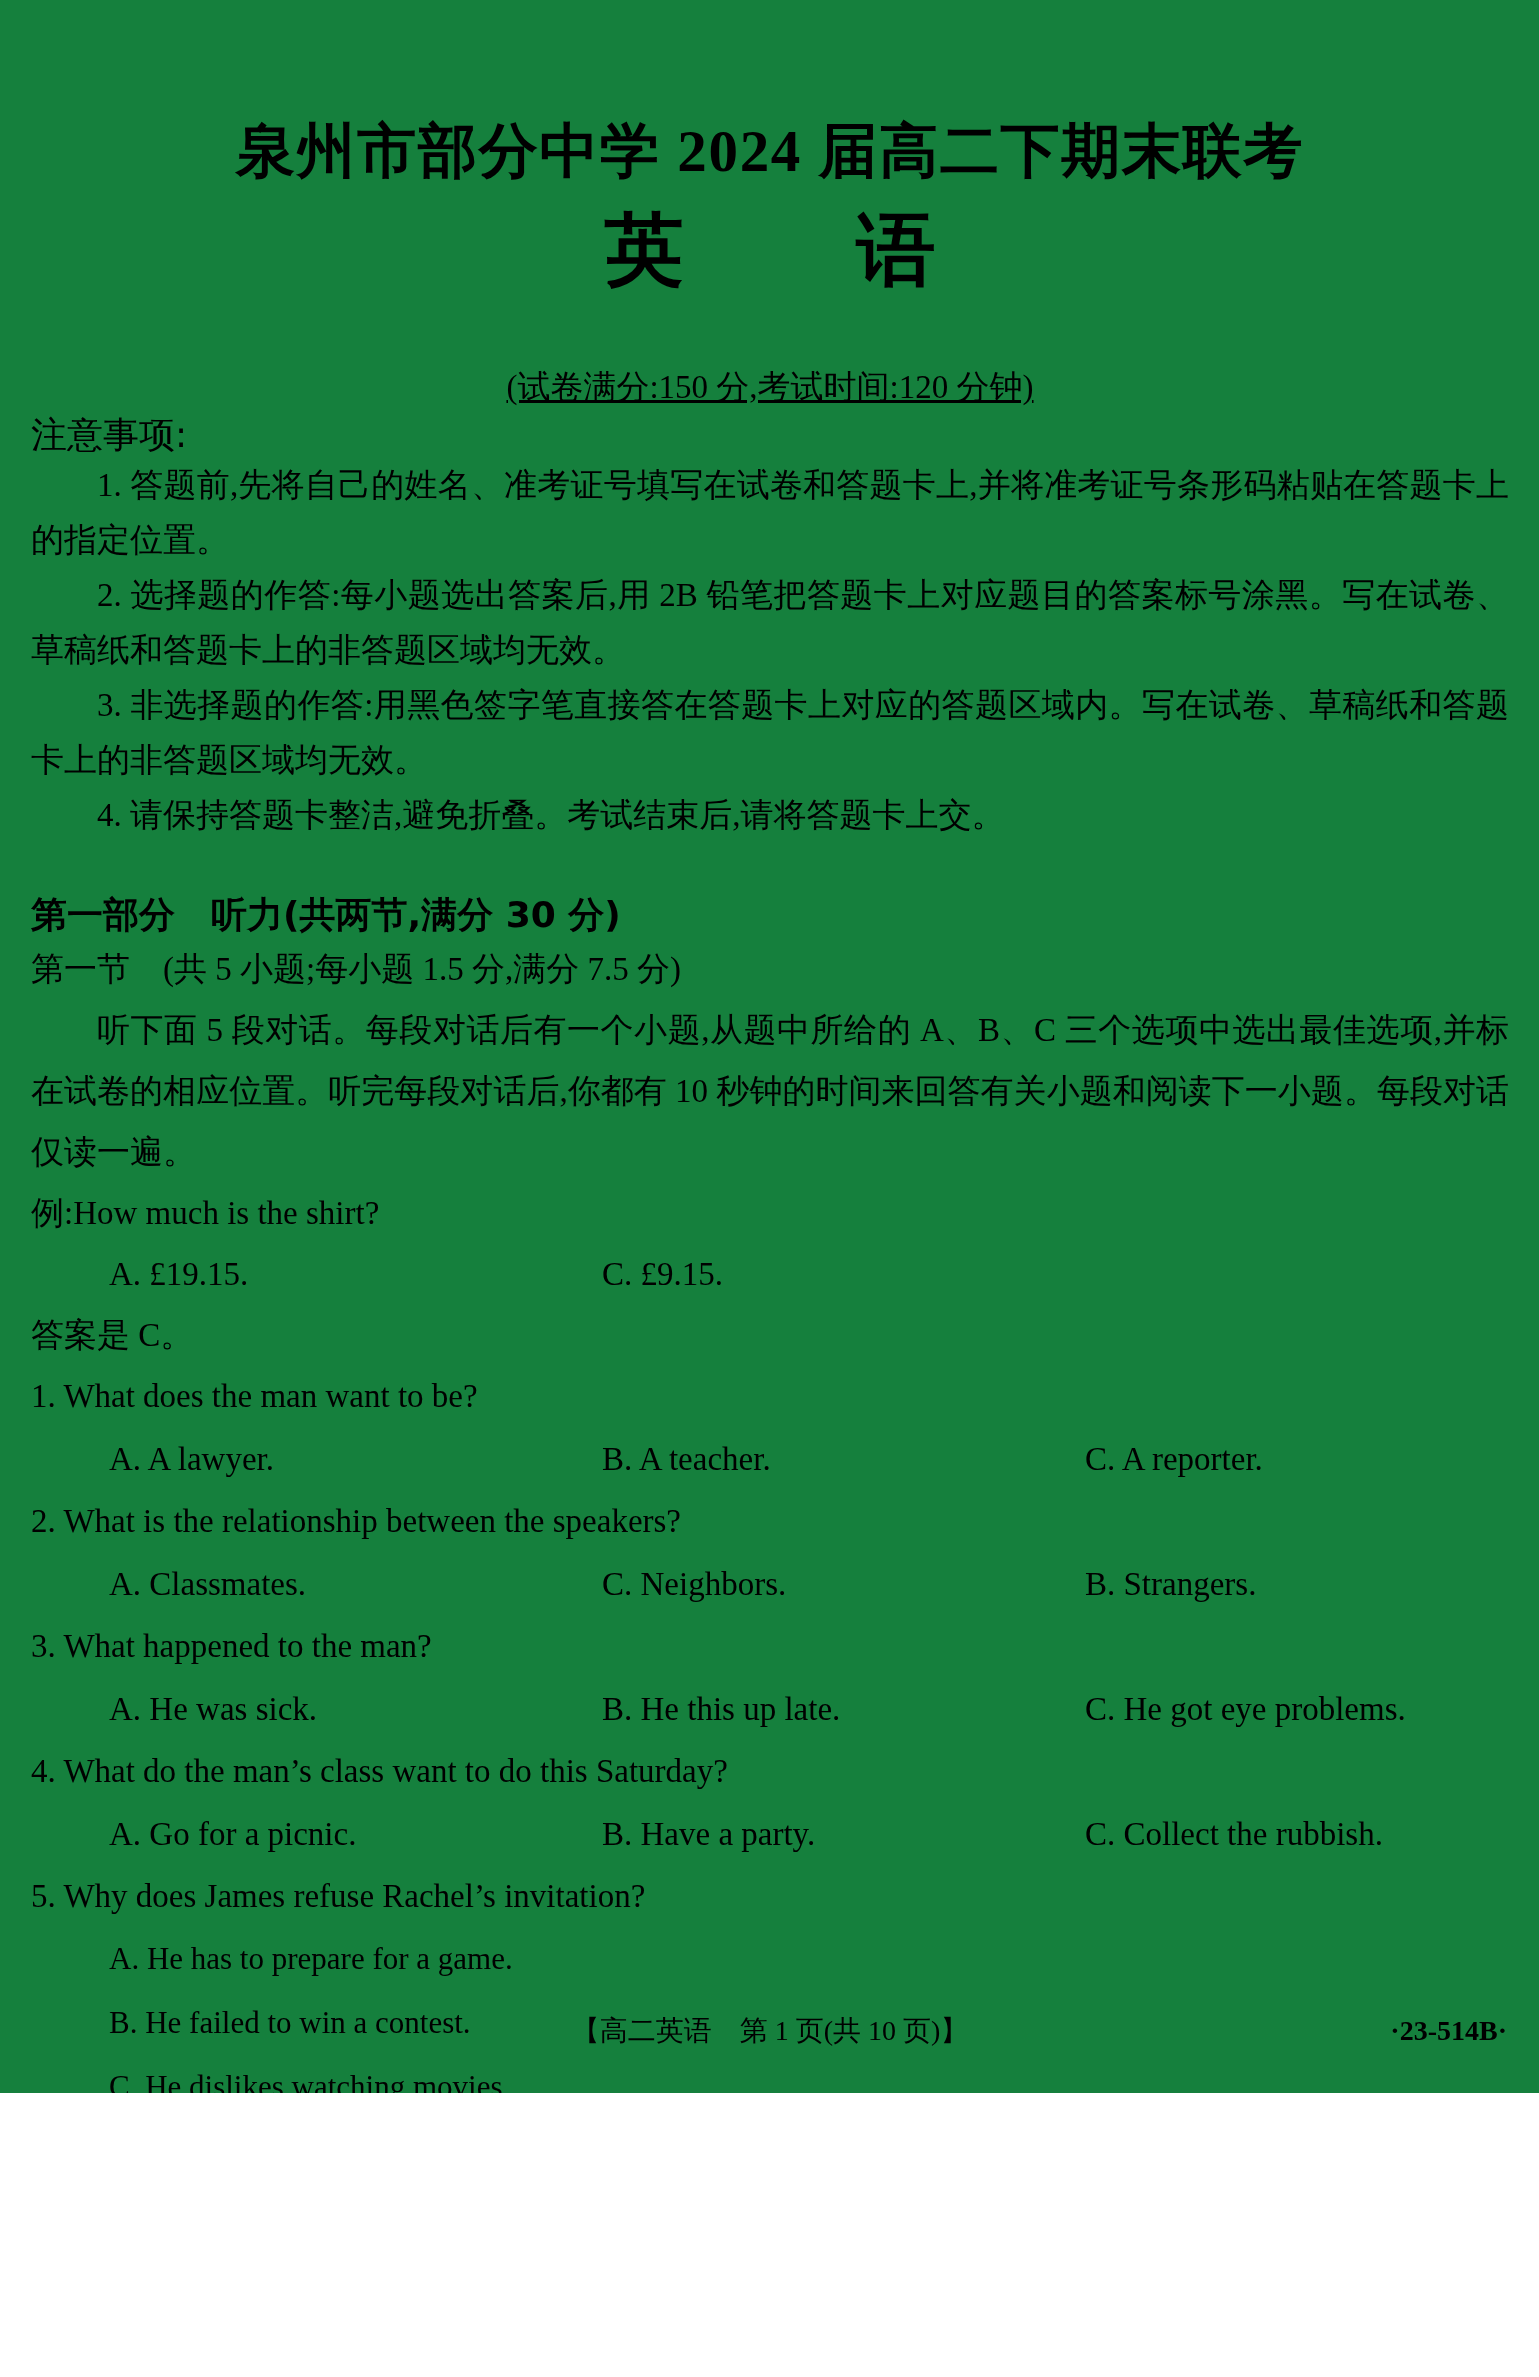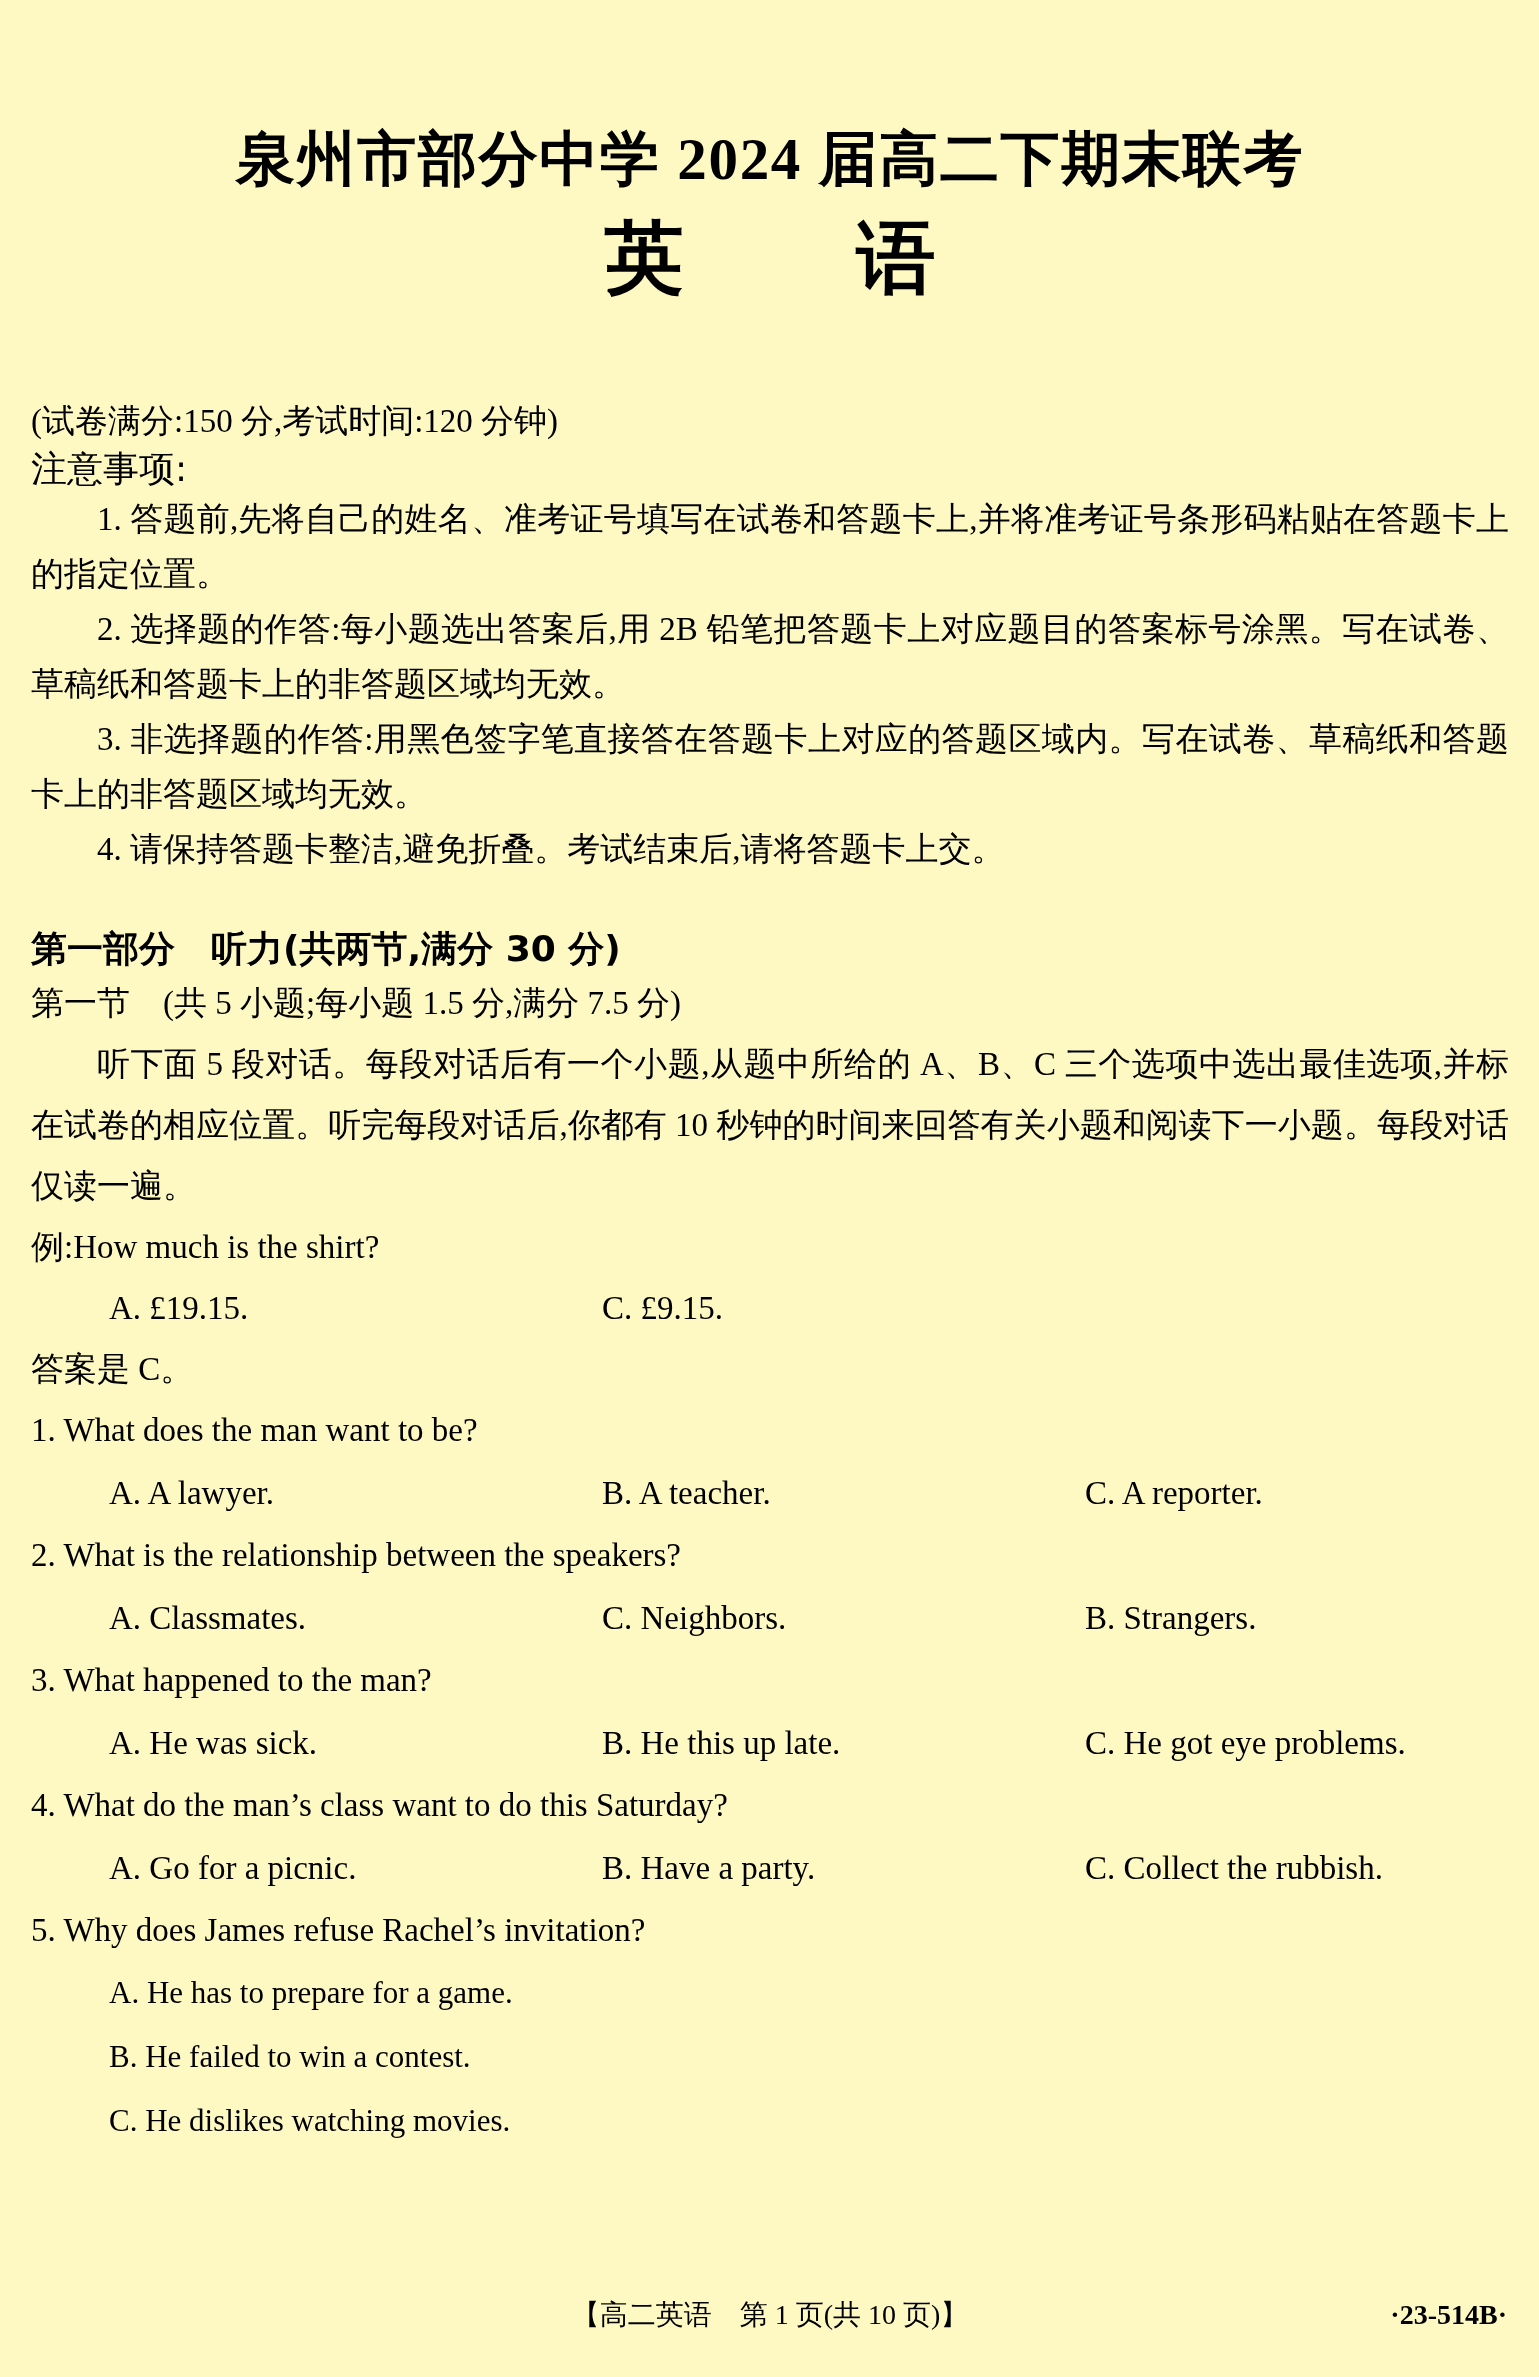--- a/index.html
+++ b/index.html
@@ -4,26 +4,26 @@
 <title>Document</title>
 <style>
   html, body {
     margin: 0;
     padding: 0;
     background: #ffffff;
   }
   .page {
     position: relative;
     width: 1540px;
-    height: 2377px;
+    height: 2093px;
     margin: 0 auto;
-    background: #fef9c3;
+    background: #15803d;
     color: #000000;
     box-sizing: border-box;
-    padding: 8px 31px;
+    padding: 0 31px;
     overflow: hidden;
     font-family: "Liberation Serif", "DejaVu Serif", serif;
   }
 
   
   .title1 {
     margin: 120px 0 0 0;
     font-size: 59px;
     line-height: 63px;
     font-weight: bold;
@@ -34,23 +34,25 @@
   .title2 {
     margin-top: 26.4px;
     display: flex;
     justify-content: center;
     gap: 173px;
     font-size: 79px;
     line-height: 83px;
     font-weight: bold;
   }
   .subtitle {
-    margin-top: 103px;
+    margin-top: 77px;
     font-size: 33px;
     line-height: 36px;
+    text-align: center;
+    text-decoration: underline;
   }
 
   
   .notice-heading {
     margin: 6.6px 0 0 0;
     font-family: "DejaVu Sans", "Liberation Sans", sans-serif;
     font-size: 36px;
     line-height: 46px;
     font-weight: normal;
   }

